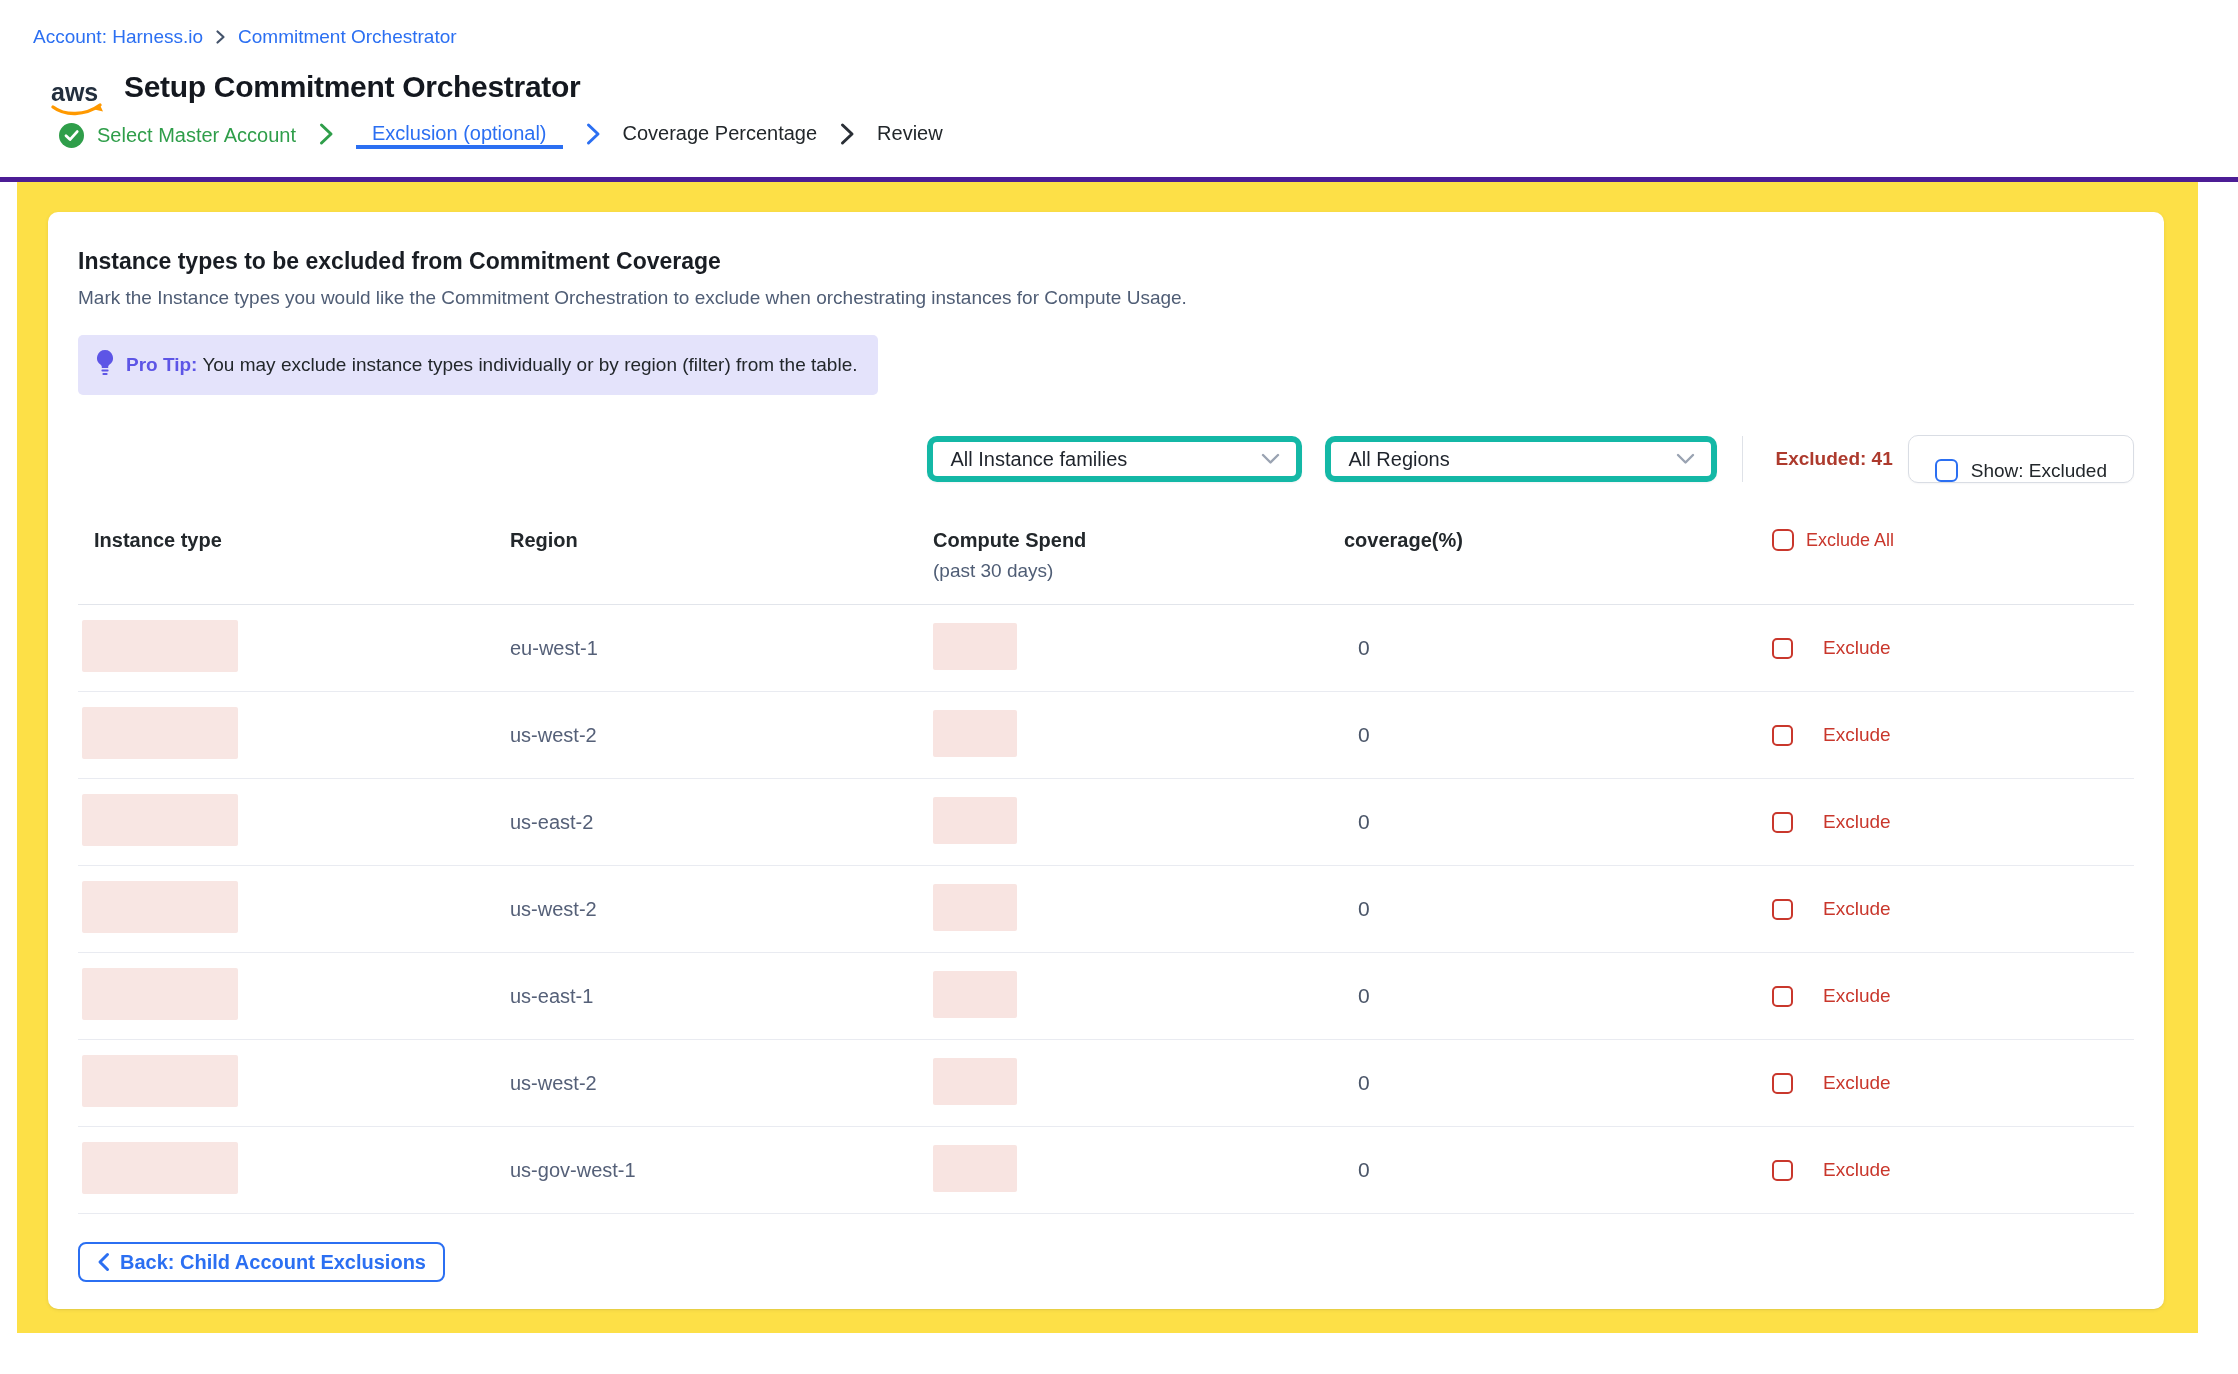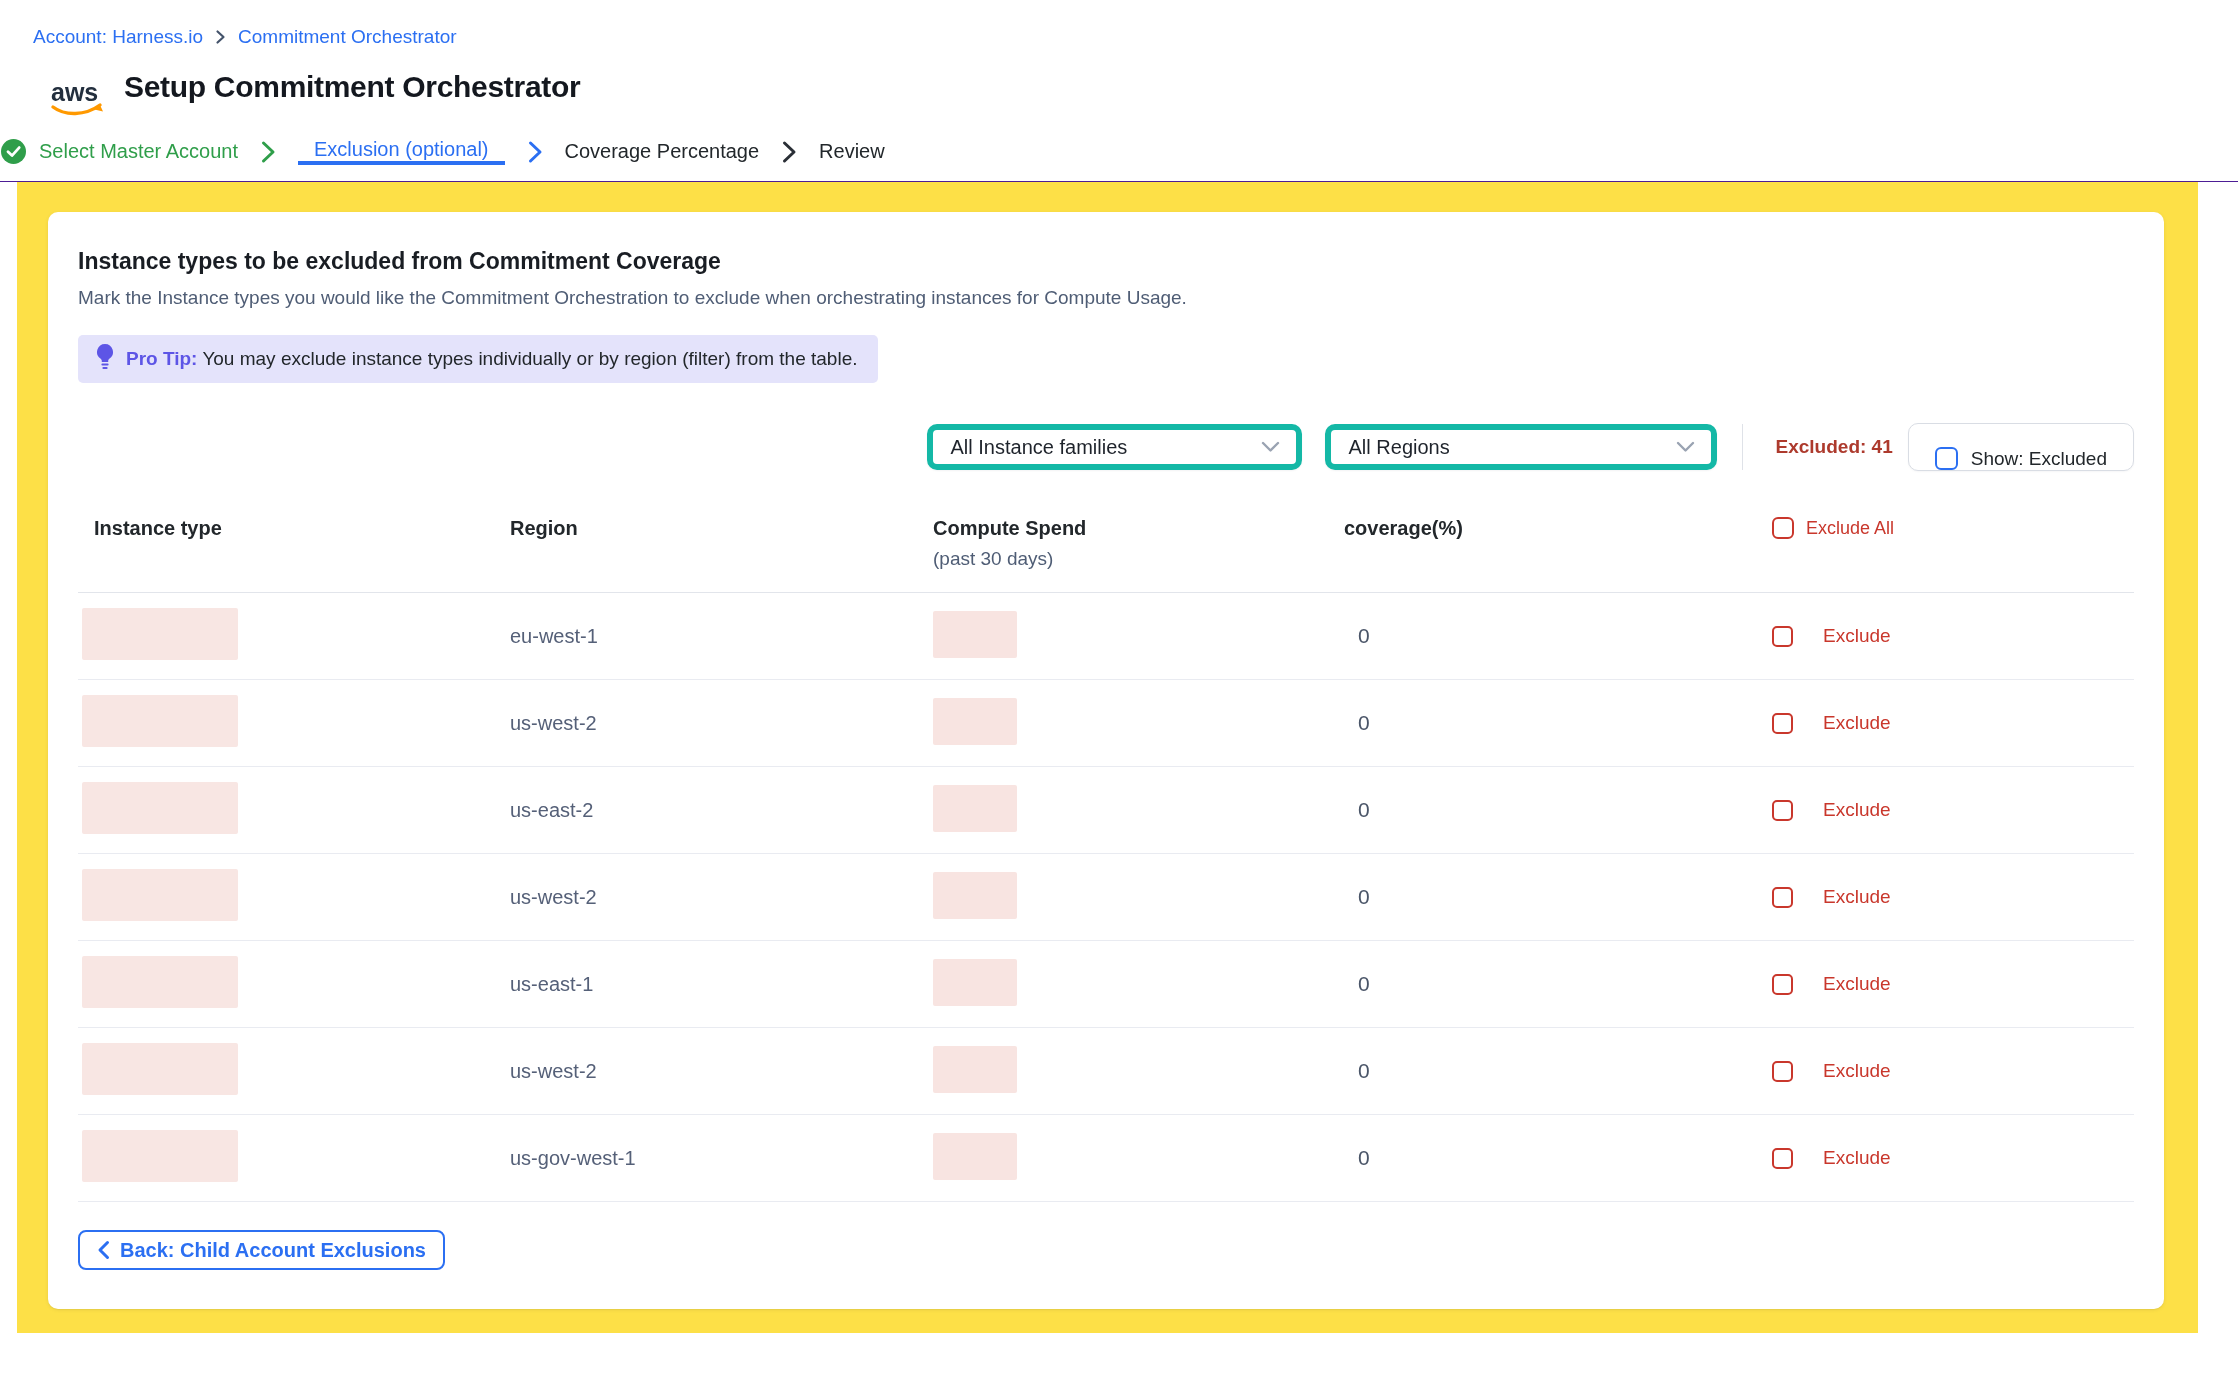--- a/index.html
+++ b/index.html
@@ -11,37 +11,37 @@
   
   .head-inner { padding:24px 38px 0 33px; }
   .breadcrumb { display:flex; align-items:center; gap:12px; font-size:19px; color:#2b6ff2; height:26px; }
   .breadcrumb a { color:#2b6ff2; text-decoration:none; cursor:pointer; }
   .crumb-sep { display:flex; align-items:center; }
   .title-row { display:flex; align-items:flex-end; gap:14px; margin-top:12px; padding-left:15px; height:46px; }
   .aws-logo { display:inline-block; width:62px; height:44px; position:relative; top:13px; }
   h1.page-title { font-size:30px; font-weight:bold; color:#14181f; letter-spacing:-0.3px; padding-bottom:4px; }
 
   
-  .stepper { display:flex; align-items:center; height:60px; margin-top:14px; border-bottom:1px solid #4c1d95; }
+  .stepper { display:flex; align-items:flex-start; height:60px; margin-top:14px; border-bottom:5px solid #4c1d95; padding-left:58px; }
   .step { display:flex; align-items:center; gap:12px; font-size:20px; font-weight:500; }
   .step.completed { color:#2f9e4a; }
   .step.active { color:#2b6ff2; padding:0 16px; border-bottom:4px solid #2b6ff2; }
   .step.upcoming { color:#22272b; }
   .step-sep { display:flex; align-items:center; margin:0 22px; }
   .check-badge { display:flex; align-items:center; }
 
   
   .content { margin:0 40px 0 17px; height:1151px; background:#fde047; padding:30px 34px 24px 31px; }
   .card { background:#fff; border-radius:10px; height:1097px; box-shadow:0 1px 4px rgba(20,30,60,.07), 0 1px 1px rgba(20,30,60,.05); padding:36px 30px 0 30px; }
 
   .card-heading { font-size:23px; font-weight:bold; color:#191d23; }
   .card-subheading { margin-top:12px; font-size:19px; color:#4f5d75; }
 
   
-  .pro-tip { margin-top:26px; display:inline-flex; align-items:center; gap:12px; height:48px; padding:0 20px 0 18px; background:#e4e3fb; border-radius:5px; font-size:19px; color:#22272b; }
+  .pro-tip { margin-top:26px; display:inline-flex; align-items:center; gap:12px; height:60px; padding:0 20px 0 18px; background:#e4e3fb; border-radius:5px; font-size:19px; color:#22272b; }
   .pro-tip-label { color:#5d55e6; font-weight:bold; }
 
   
   .filter-bar { margin-top:40px; display:flex; justify-content:flex-end; align-items:center; }
   .dd { height:46px; background:#fff; border:6px solid #14b8a6; border-radius:10px; display:flex; align-items:center; justify-content:space-between; padding:0 16px 0 18px; font-size:20px; color:#1e232b; cursor:pointer; box-shadow:0 1px 2px rgba(16,24,40,.05); }
   .dd-families { width:375px; margin-right:23px; }
   .dd-regions  { width:392px; margin-right:25px; }
   .v-divider { width:1px; height:46px; background:#dfe2e8; margin-right:33px; }
   .excluded-count { font-size:19px; font-weight:bold; color:#ad3a2d; margin-right:15px; }
   .show-excluded { height:48px; border:1px solid #d9dde4; border-radius:10px; background:#fff; display:flex; align-items:flex-end; gap:13px; padding:0 26px; font-size:19px; color:#22272b; box-shadow:0 1px 2px rgba(16,24,40,.04); cursor:pointer; }

